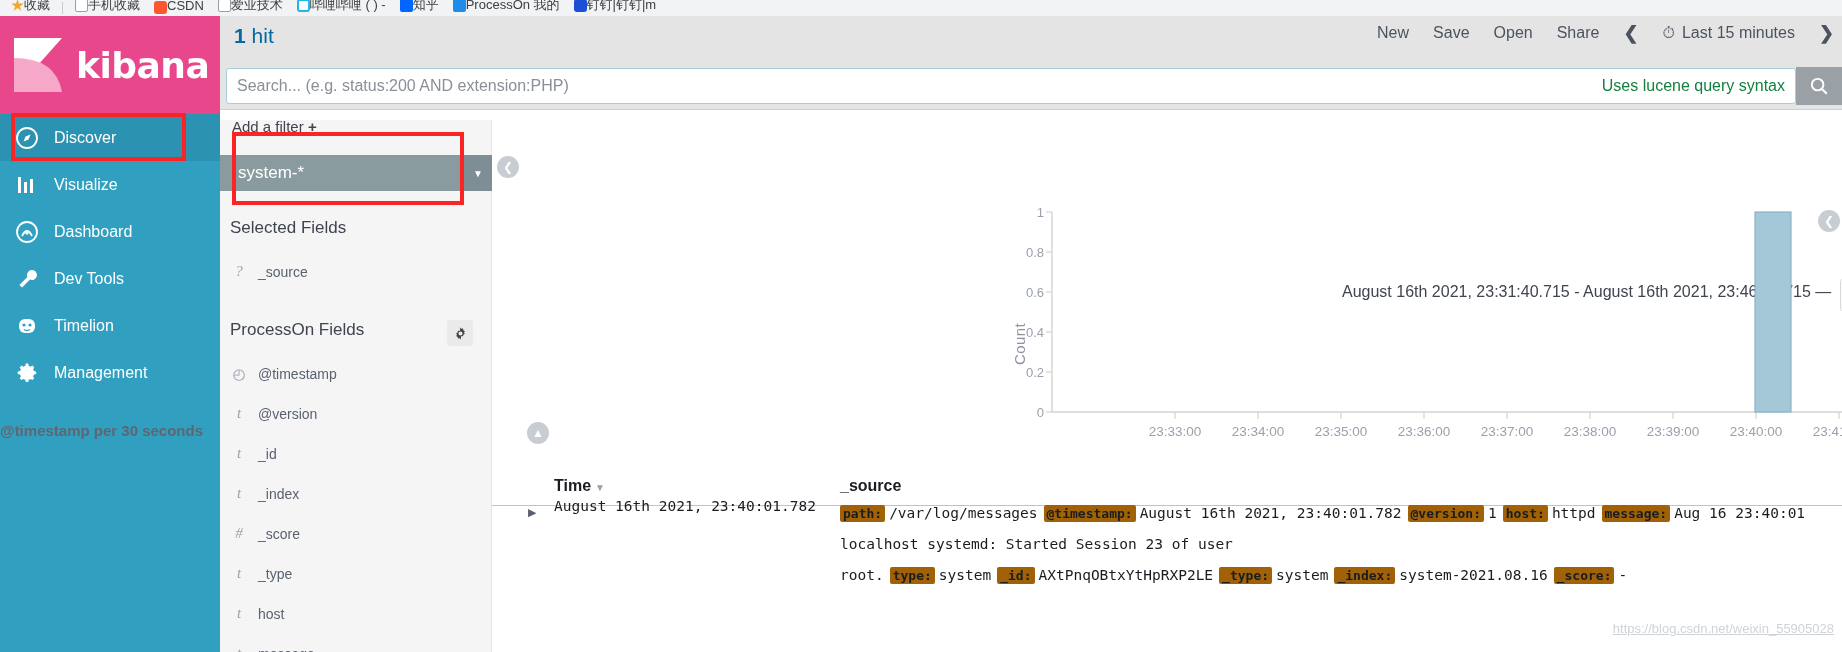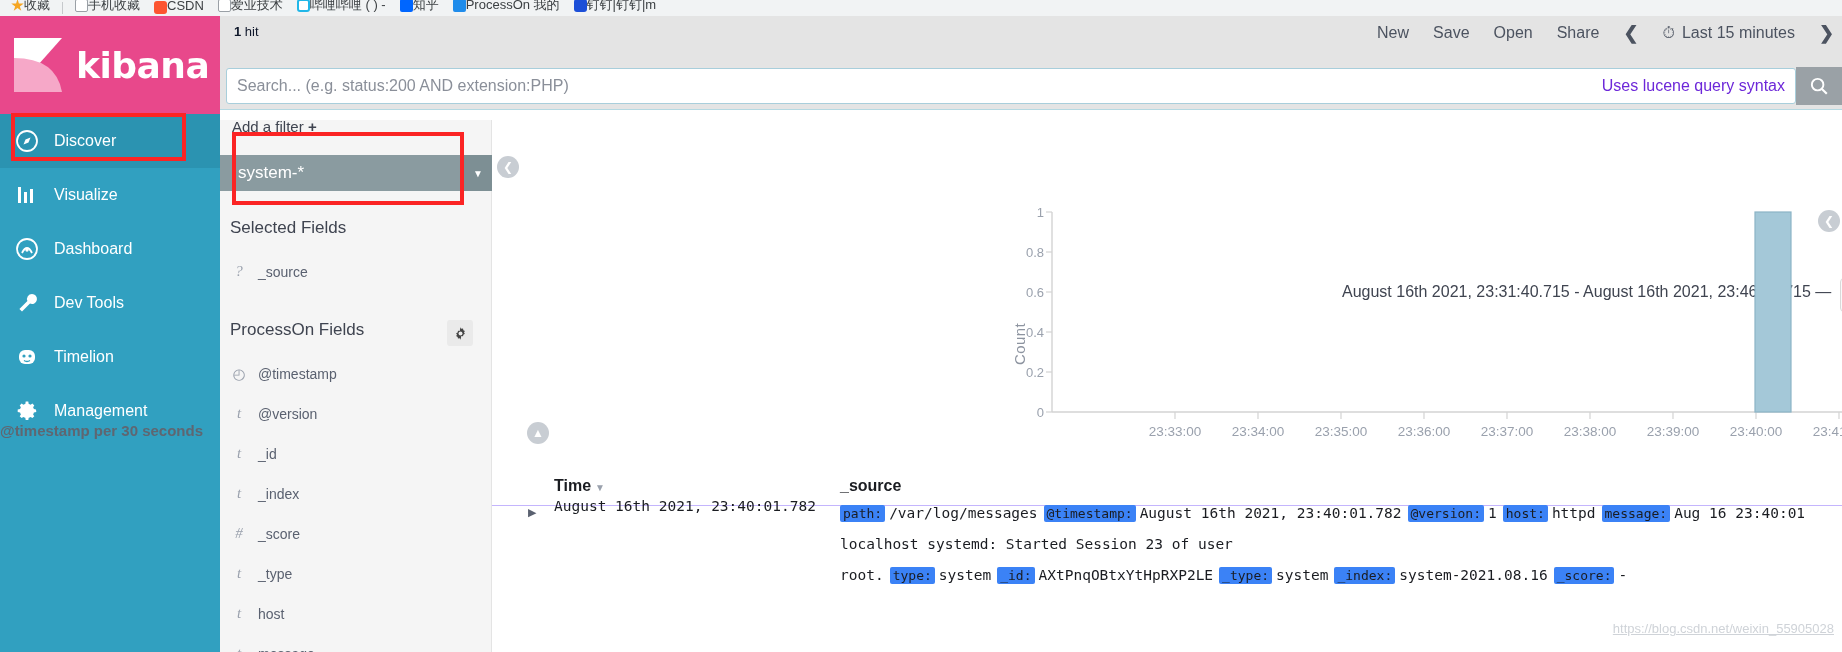--- a/index.html
+++ b/index.html
@@ -40,21 +40,21 @@
   }
   .brand-mark {
     position: absolute; left: 12px; top: 22px; width: 54px; height: 54px;
     overflow: hidden;
   }
   .brand-text {
     margin-left: 76px; color: #ffffff; font-size: 36px; letter-spacing: -0.5px;
     font-family: "DejaVu Sans", sans-serif; font-weight: 700;
   }
   .nav-item {
-    height: 54px; display: flex; align-items: center;
+    height: 47px; display: flex; align-items: center;
     color: #ffffff; font-size: 16px; padding-left: 14px; gap: 14px;
     cursor: pointer;
   }
   .nav-item.active { background: #2b93b1; }
   .nav-ico { width: 26px; height: 26px; flex: 0 0 26px; display: flex; align-items: center; justify-content: center; }
 
   
   .sidebar {
     position: absolute; left: 220px; top: 120px; width: 272px; height: 532px;
     background: #f5f5f5; border-right: 1px solid #e4e4e4;
@@ -91,41 +91,41 @@
     font-family: "Liberation Serif", serif; font-style: italic; font-size: 15px;
   }
   .field-type.clock { font-style: normal; }
   .field-name { color: #5a6170; }
 
   
   .hitbar {
     position: absolute; left: 220px; top: 16px; right: 0; height: 46px;
     background: #e4e4e4;
   }
-  .hits { position: absolute; left: 234px; top: 24px; font-size: 13px; color: #0f172a; }
+  .hits { position: absolute; left: 234px; top: 24px; font-size: 21px; color: #0369a1; }
   .hits b { font-weight: 700; }
   .topmenu {
     position: absolute; right: 8px; top: 22px;
     display: flex; align-items: center; gap: 24px;
     font-size: 16px; color: #4c5360;
   }
   .topmenu span { cursor: pointer; }
   .searchwrap {
     position: absolute; left: 220px; top: 62px; right: 0; height: 48px;
     background: #e4e4e4; border-bottom: 1px solid #b5d9e2;
     display: flex; align-items: center; padding: 0 0 0 6px;
   }
   .searchbox {
     flex: 1; height: 36px; background: #ffffff;
     border: 1px solid #a8cedb; border-radius: 3px;
     display: flex; align-items: center; padding: 0 10px;
     font-size: 16px;
   }
   .searchbox .ph { color: #8a8f99; flex: 1; }
-  .searchbox .lucene { color: #6d28d9; }
+  .searchbox .lucene { color: #15803d; }
   .searchbtn {
     width: 46px; height: 38px; background: #9aa1a6;
     display: flex; align-items: center; justify-content: center;
     color: #ffffff; cursor: pointer;
   }
 
   
   .chart-area { position: absolute; left: 492px; top: 120px; right: 0; height: 330px; background: #fff; }
   .collapse-left {
     position: absolute; left: 497px; top: 156px; width: 22px; height: 22px;
@@ -180,21 +180,21 @@
   .dt-time {
     position: absolute; left: 62px; top: 8px;
     font-family: "DejaVu Sans Mono", monospace; font-size: 14.5px; color: #1a1c21;
   }
   .dt-source {
     position: absolute; left: 348px; top: 8px; right: 8px;
     font-family: "DejaVu Sans Mono", monospace; font-size: 14.5px;
     color: #1a1c21; line-height: 31px; word-break: break-word;
   }
   .k {
-    background: #3b82f6; font-weight: 400; padding: 1px 3px; border-radius: 2px;
+    background: #a16207; font-weight: 700; padding: 1px 3px; border-radius: 2px;
     font-family: "DejaVu Sans Mono", monospace; font-size: 13px;
   }
   .v { margin: 0 6px 0 4px; }
 
   .watermark {
     position: absolute; right: 8px; bottom: 16px;
     font-size: 13px; color: #cfd3d8; font-family: "Liberation Sans", sans-serif; text-decoration: underline;
   }
 
   

